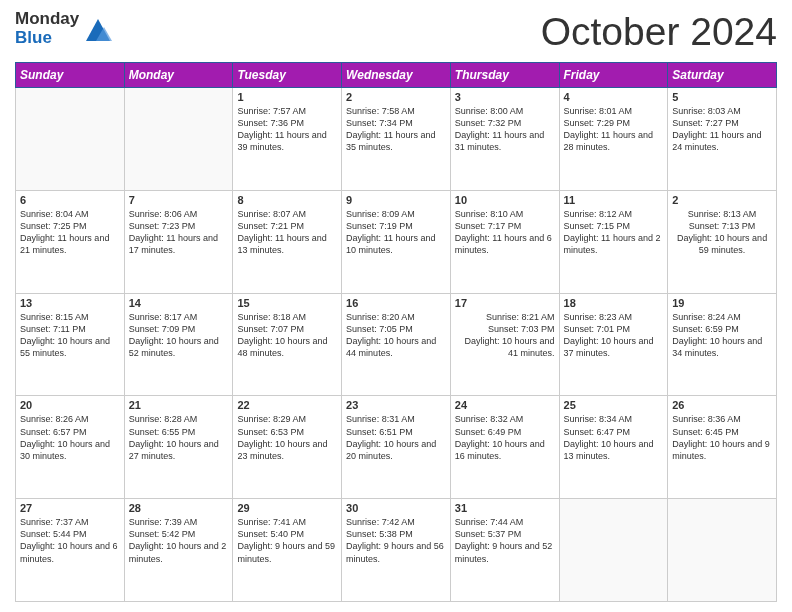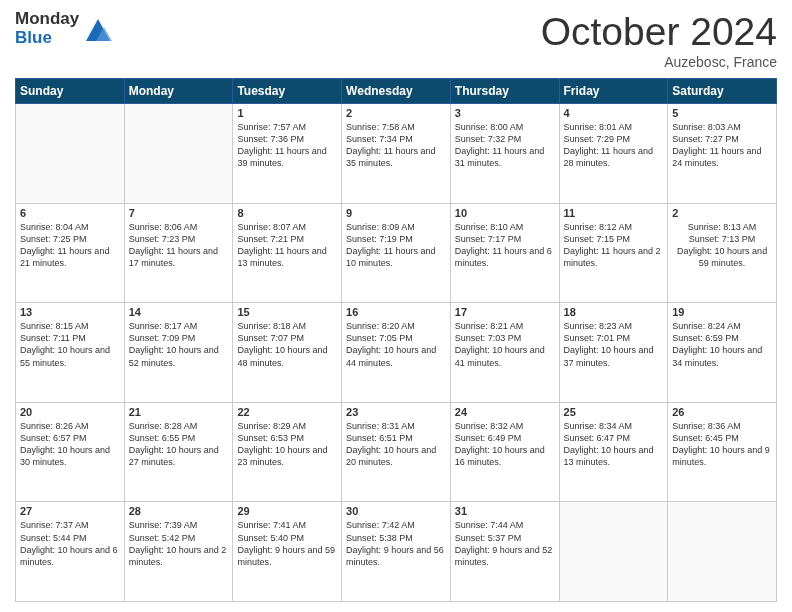--- a/index.html
+++ b/index.html
@@ -40,26 +40,27 @@
       color: #555;
     }
     .calendar {
       flex: 1;
       border: 1px solid #ccc;
       border-collapse: collapse;
       width: 100%;
       table-layout: fixed;
     }
     .calendar th {
-      background-color: #0c4a6e;
+      background-color: #a21caf;
       color: white;
       padding: 5px 4px;
       font-size: 12px;
       text-align: left;
       border: 1px solid #2a5a9a;
+      font-style: italic;
     }
     .calendar td {
       border: 1px solid #ccc;
       vertical-align: top;
       padding: 3px 4px;
       font-size: 9.5px;
       color: #333;
       height: 82px;
     }
     .calendar td.empty {
@@ -91,21 +92,20 @@
           </div>
           <svg width="32" height="32" viewBox="0 0 32 32" style="margin-left:3px;">
             <polygon points="4,28 16,6 28,28" fill="#1a6bba"></polygon>
             <polygon points="14,28 22,14 30,28" fill="#5599dd" opacity="0.7"></polygon>
           </svg>
         </div>
       </div>
     </div>
     <div class="title-block">
       <div class="month-title">October 2024</div>
-      <div class="location">Auzebosc, France</div>
     </div>
   </div>
 
   <table class="calendar">
     <thead>
       <tr>
       <th>Sunday</th>
           <th>Monday</th>
           <th>Tuesday</th>
           <th>Wednesday</th>
@@ -213,21 +213,21 @@
 Daylight: 10 hours and 48 minutes.</div>
           </td>
           <td>
             <span class="day-num">16</span>
             <div class="day-info" style="white-space: pre-line;">Sunrise: 8:20 AM
 Sunset: 7:05 PM
 Daylight: 10 hours and 44 minutes.</div>
           </td>
           <td>
             <span class="day-num">17</span>
-            <div class="day-info" style="white-space: pre-line;">Sunrise: 8:21 AM
+            <div class="day-info" style="white-space: pre-line; text-align: right;">Sunrise: 8:21 AM
 Sunset: 7:03 PM
 Daylight: 10 hours and 41 minutes.</div>
           </td>
           <td>
             <span class="day-num">18</span>
             <div class="day-info" style="white-space: pre-line;">Sunrise: 8:23 AM
 Sunset: 7:01 PM
 Daylight: 10 hours and 37 minutes.</div>
           </td>
           <td>

